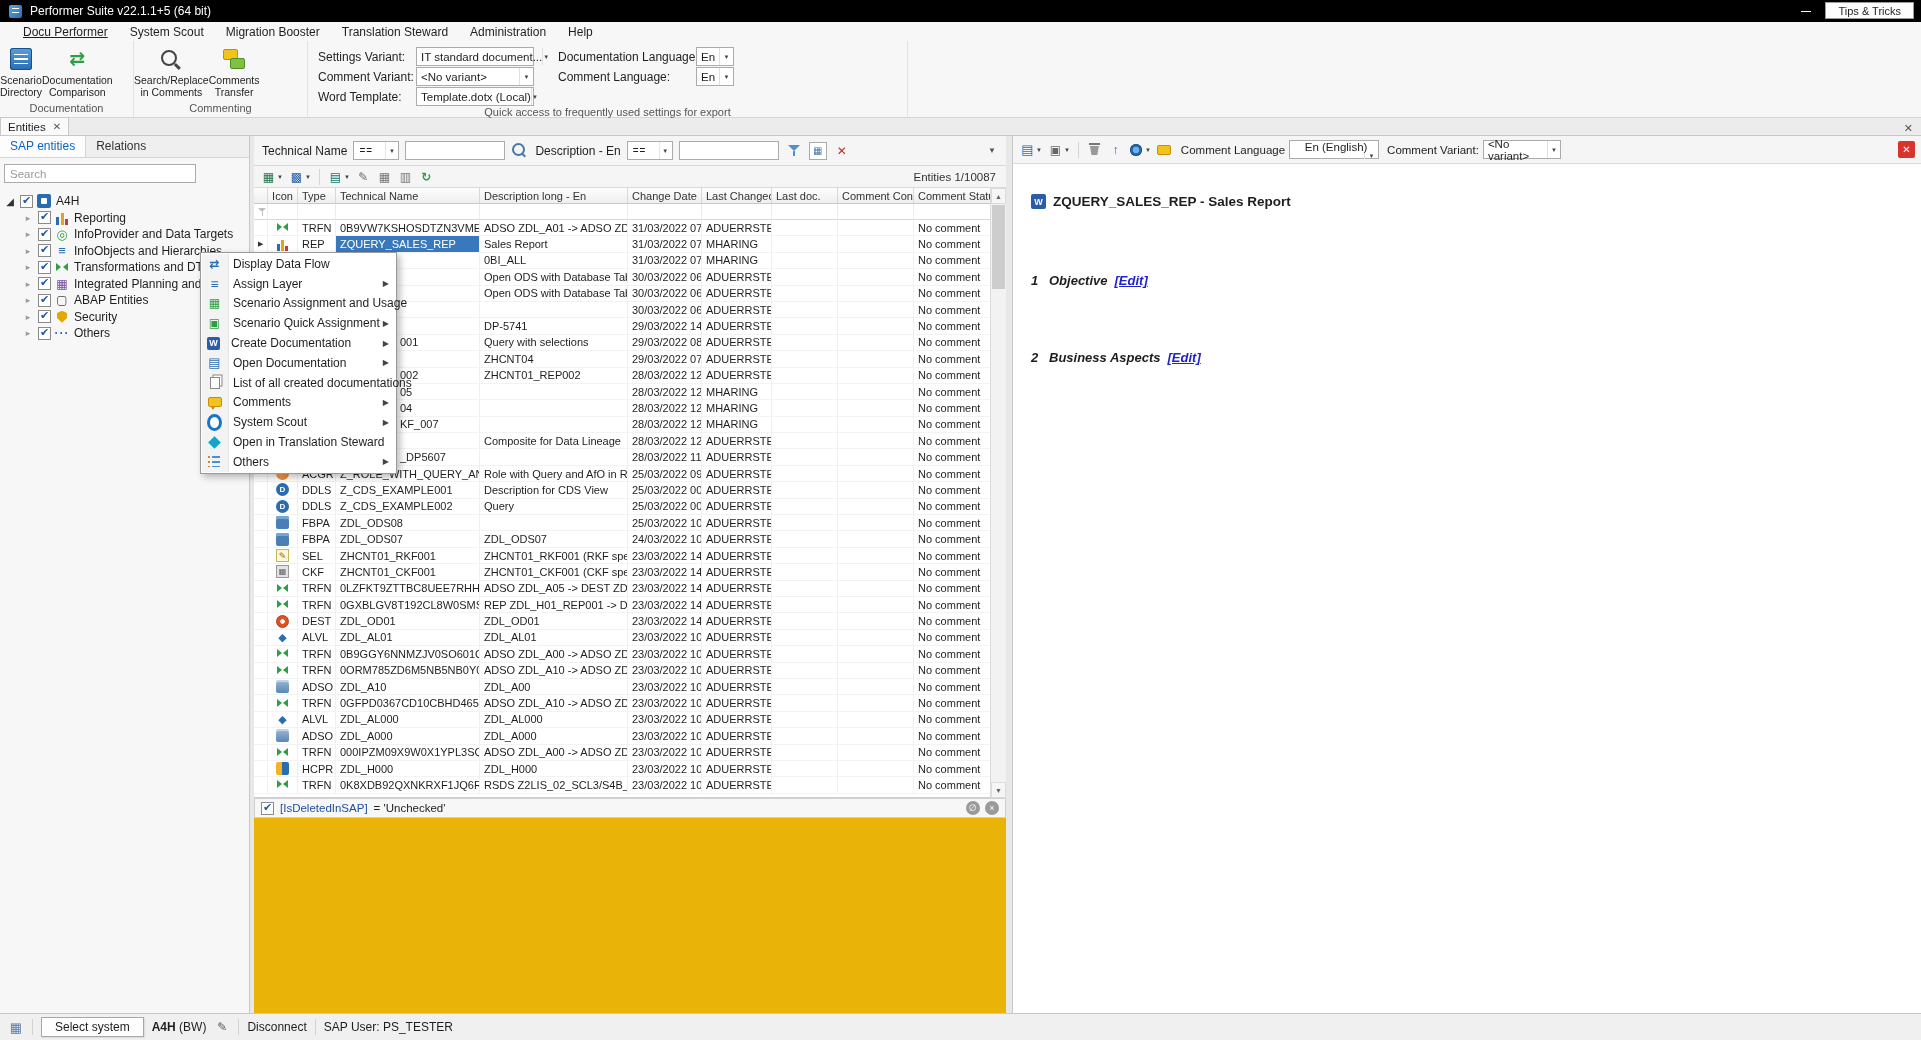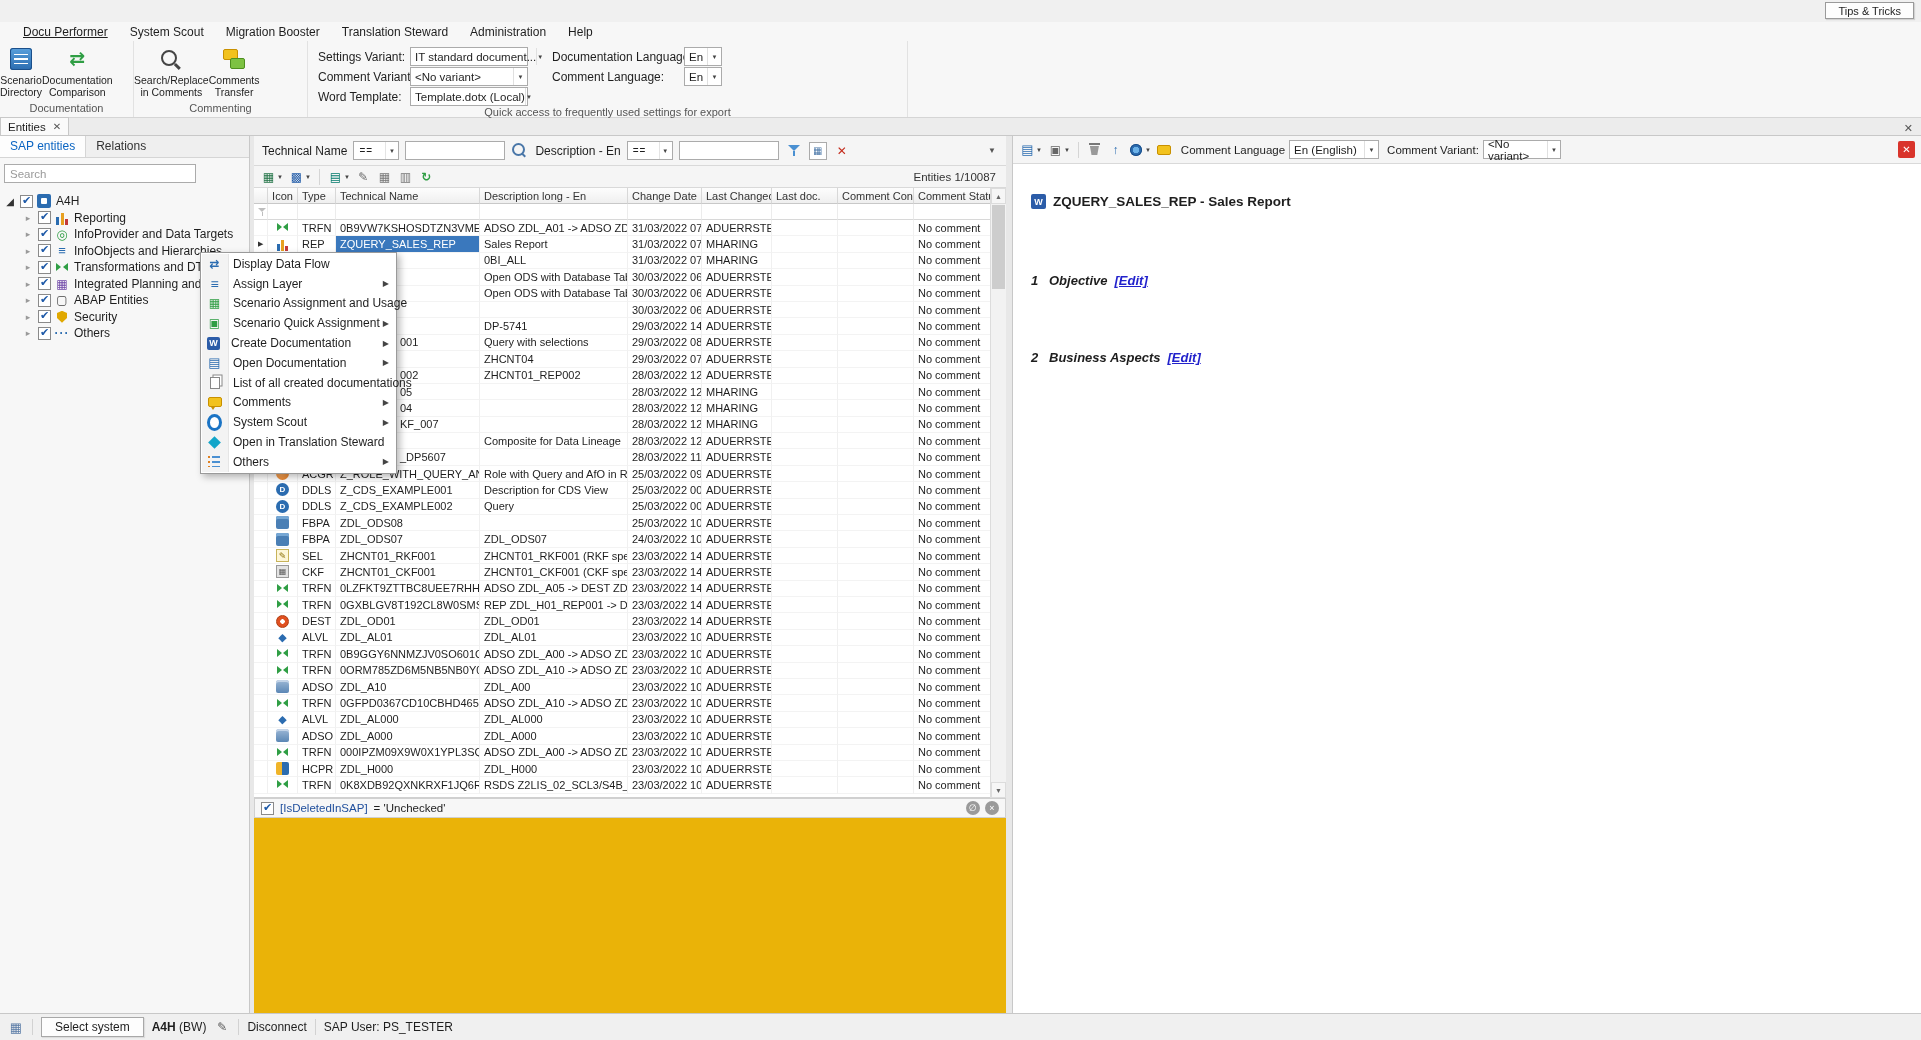--- a/index.html
+++ b/index.html
@@ -36,21 +36,21 @@
   .search-replace-icon::after{content:"";width:12px;height:12px;border:2.5px solid #444;border-radius:50%;display:block;margin:-3px 0 0 -4px;}
   .search-replace-icon::before{content:"";position:absolute;width:7px;height:2.5px;background:#444;transform:rotate(45deg);right:3px;bottom:5px;}
   .comments-transfer-icon::before{content:"";position:absolute;left:2px;top:3px;width:13px;height:9px;background:#f2c21d;border:1px solid #c89000;border-radius:2px;}
   .comments-transfer-icon::after{content:"";position:absolute;right:2px;bottom:3px;width:13px;height:9px;background:#7dc242;border:1px solid #4e8f1f;border-radius:2px;}
   .quick-cols{display:flex;gap:24px;padding:4px 8px 0 10px;}
   .cb-col{display:flex;flex-direction:column;gap:4px;}
   .cb-row{display:flex;align-items:center;gap:5px;height:15px;white-space:nowrap;}
   .cbx{width:13px;height:13px;border:1px solid #8a8a8a;background:#fff;position:relative;flex:none;}
   .cbx.checked::after{content:"✔";position:absolute;left:1px;top:-2px;font-size:11px;color:#1f5aa8;}
   .field-col{display:flex;flex-direction:column;gap:1px;}
-  .field-row{display:flex;align-items:center;height:19px;white-space:nowrap;}
+  .field-row{display:flex;align-items:center;height:19px;gap:6px;white-space:nowrap;}
   .field-label{font-size:12px;color:#1e1e1e;}
   .f1 .field-label{width:92px;}
   .f2 .field-label{width:132px;}
   .select{height:19px;border:1px solid #abababa1;border:1px solid #ababab;background:#fff;display:flex;align-items:center;padding-left:4px;font-size:11.5px;position:relative;}
   .select .sel-arrow{margin-left:auto;width:14px;height:100%;display:flex;align-items:center;justify-content:center;font-size:6px;color:#444;border-left:1px solid #e0e0e0;}
   .w140{width:118px;}
   .w40{width:38px;}
 
   
   #doctabbar{position:absolute;left:0;top:118px;width:100%;height:18px;background:#ececec;border-bottom:1px solid #c8c8c8;display:flex;align-items:flex-end;}
@@ -192,21 +192,21 @@
   .mi-documentation-list-icon::after{content:"";width:8px;height:10px;border:1px solid #888;background:#fff;box-shadow:2.5px -2.5px 0 -1px #fff,2.5px -2.5px 0 0 #888;display:block;}
   .mi-comments-icon::before{content:"";width:12px;height:8px;background:#f2c21d;border:1px solid #c89000;border-radius:2px;display:block;}
   .mi-comments-icon::after{content:"";position:absolute;left:4px;bottom:0;border-left:2px solid transparent;border-right:2px solid transparent;border-top:3px solid #c89000;}
   .mi-system-scout-icon::after{content:"";width:11px;height:11px;border:3px solid #1b74c5;border-radius:50%;background:#fff;display:block;}
   .mi-translation-steward-icon::after{content:"";width:9px;height:9px;background:#12a5c9;transform:rotate(45deg);display:block;}
   .mi-others-icon{background:repeating-linear-gradient(#4a90d2 0 1.5px,transparent 1.5px 5px) 5px 2px/8px 11px no-repeat,repeating-linear-gradient(#e08020 0 1.5px,transparent 1.5px 5px) 1px 2px/2px 11px no-repeat;width:15px;height:15px;}
 
   
   #rp-toolbar{height:28px;background:#f5f5f5;border-bottom:1px solid #d9d9d9;display:flex;align-items:center;padding:0 6px;gap:4px;}
   .rp-label{font-size:11.5px;white-space:nowrap;margin-left:4px;}
-  .w88{width:90px;}
+  .w88{width:90px;flex-direction:column;}
   .w78{width:78px;}
   .ic-document-preview-icon::after{content:"▤";color:#2b6cb0;font-size:13px;}
   .ic-print-icon::after{content:"▣";color:#666;font-size:12px;}
   .ic-delete-icon::before{content:"";position:absolute;top:1px;left:2px;width:11px;height:2px;background:#777;}
   .ic-delete-icon::after{content:"";position:absolute;top:4px;left:3px;width:9px;height:9px;background:#999;clip-path:polygon(0 0,100% 0,82% 100%,18% 100%);}
   .ic-move-up-icon::after{content:"↑";color:#2b6cb0;font-weight:bold;}
   .ic-language-icon::after{content:"";width:12px;height:12px;border-radius:50%;background:radial-gradient(circle,#6cb2e8 0 3px,#2b6cb0 3px);box-shadow:inset 0 0 0 1px #1b4f8a;display:block;}
   .ic-comment-bubble-icon::after{content:"";width:12px;height:8px;background:#f2c21d;border:1px solid #c89000;border-radius:2px;display:block;}
   .rp-close{margin-left:auto;width:17px;height:17px;background:#d9342b;color:#fff;display:flex;align-items:center;justify-content:center;font-size:10px;border-radius:2px;}
   #rp-doc{position:absolute;left:0;top:28px;right:0;bottom:0;background:#fff;padding:30px 0 0 18px;}
@@ -232,20 +232,35 @@
   .sb-sqlite-icon::after{content:"";width:11px;height:5px;background:#1b74c5;border-radius:0 5px 0 5px;transform:rotate(-25deg);display:block;}
   .sb-user-icon::before{content:"";position:absolute;top:2px;left:5.5px;width:5px;height:5px;border-radius:50%;background:#555;}
   .sb-user-icon::after{content:"";position:absolute;bottom:2px;left:3px;width:10px;height:5px;border-radius:5px 5px 0 0;background:#555;}
   .sb-right{margin-left:auto;display:flex;align-items:center;gap:7px;}
 </style>
 </head>
 <body>
 
 <div id="app">
 
+  <div id="titlebar">
+    <span class="app-icon"></span>
+    <span class="tb-title">Performer Suite v22.1.1+5 (64 bit)</span>
+    <div class="win-buttons">
+      <span class="win-btn">
+          <span class="glyph-min"></span>
+        </span>
+      <span class="win-btn">
+          <span class="glyph-max"></span>
+        </span>
+      <span class="win-btn">
+          <span class="glyph-close">✕</span>
+        </span>
+    </div>
+  </div>
 
   <div id="ribbon-tabs">
       <div class="ribbon-tab active">Docu Performer</div>
       <div class="ribbon-tab">System Scout</div>
       <div class="ribbon-tab">Migration Booster</div>
       <div class="ribbon-tab">Translation Steward</div>
       <div class="ribbon-tab">Administration</div>
       <div class="ribbon-tab">Help</div>
     </div>
   <div class="tips-btn">Tips &amp; Tricks</div>

